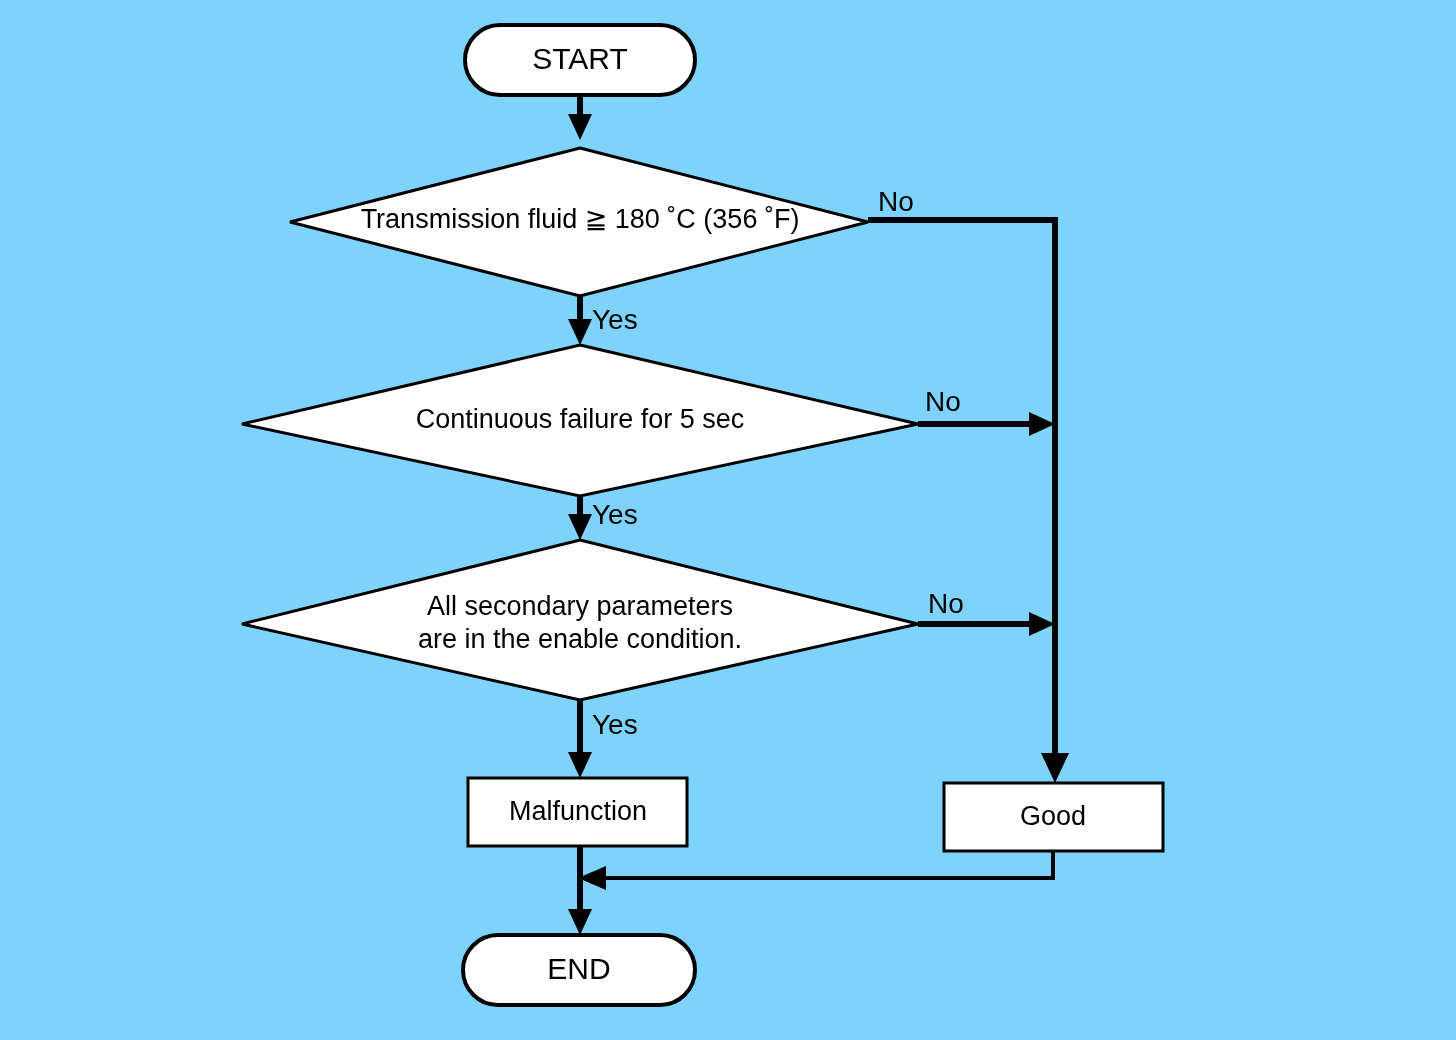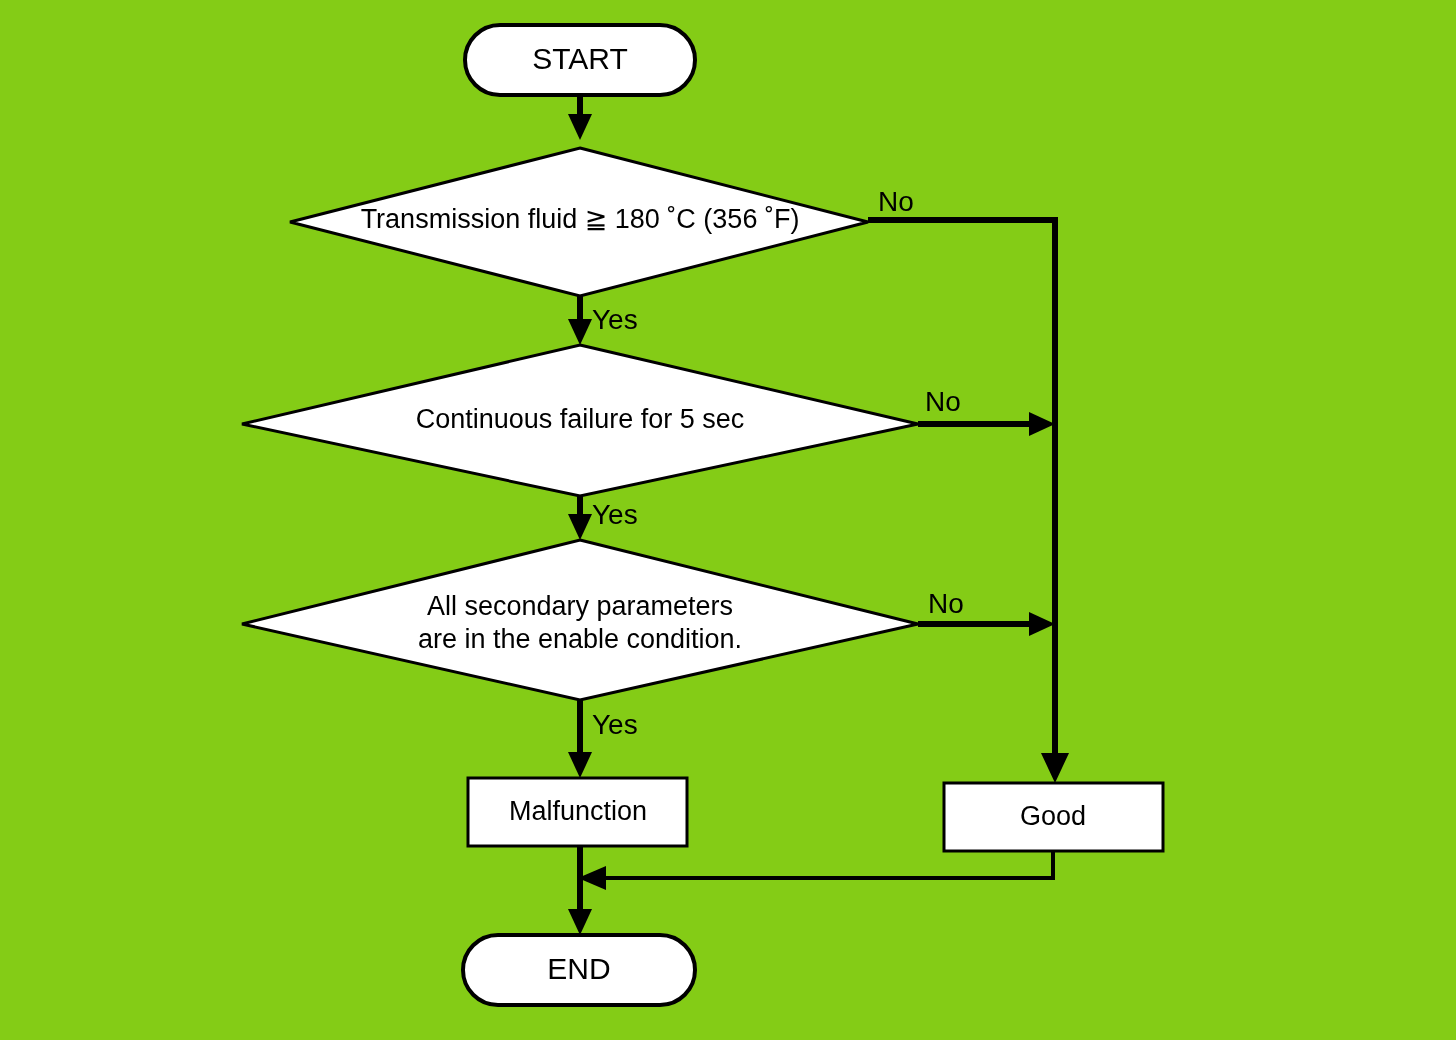--- a/index.html
+++ b/index.html
@@ -7,21 +7,21 @@
     padding: 0;
     background: #ffffff;
   }
   body {
     font-family: "Liberation Sans", sans-serif;
   }
   #flowchart-page {
     position: relative;
     width: 1456px;
     height: 1040px;
-    background: #84cc16;
+    background: #7dd3fc;
     overflow: hidden;
   }
   #flow-svg {
     position: absolute;
     left: 0;
     top: 0;
     width: 1456px;
     height: 1040px;
   }
   .shape-outline {

